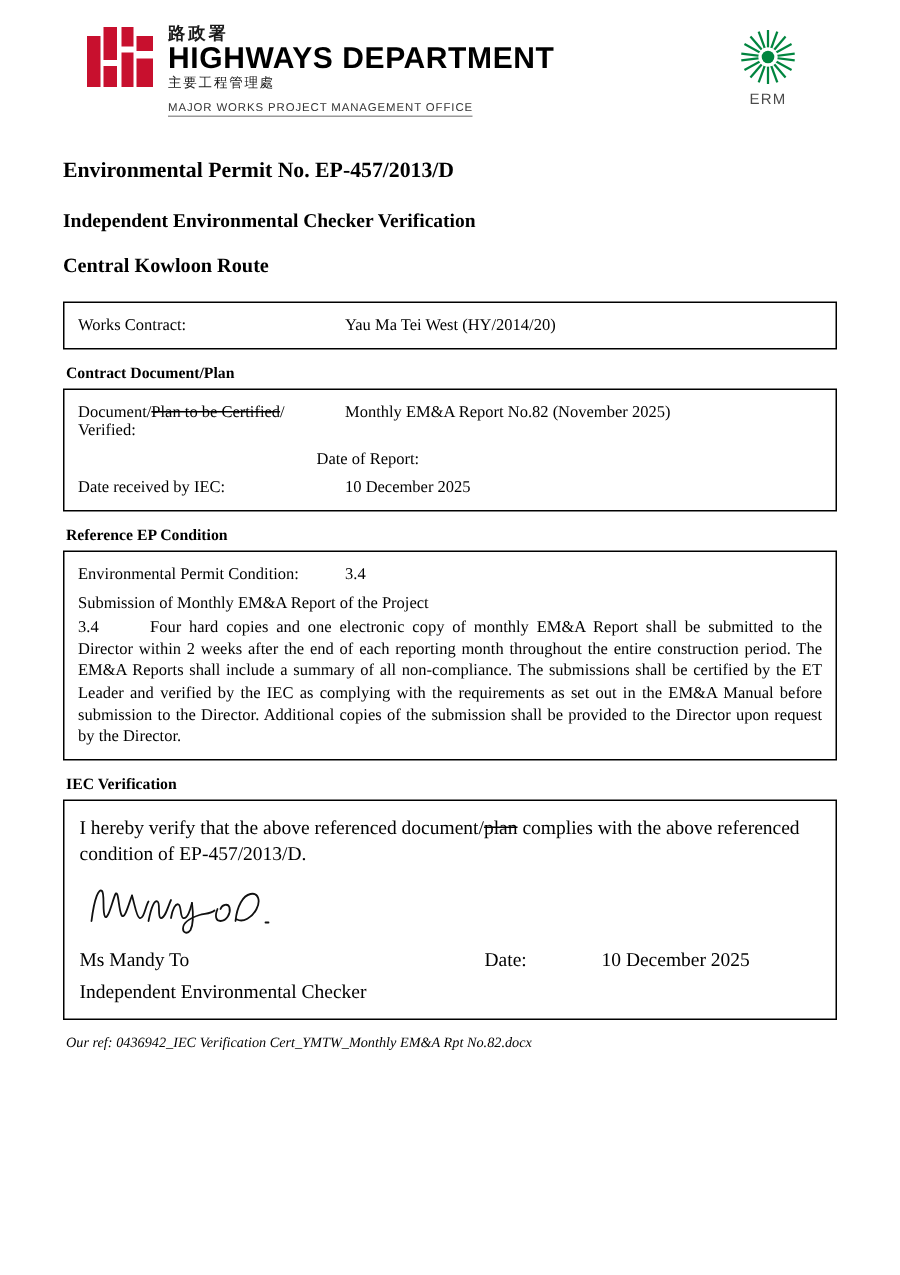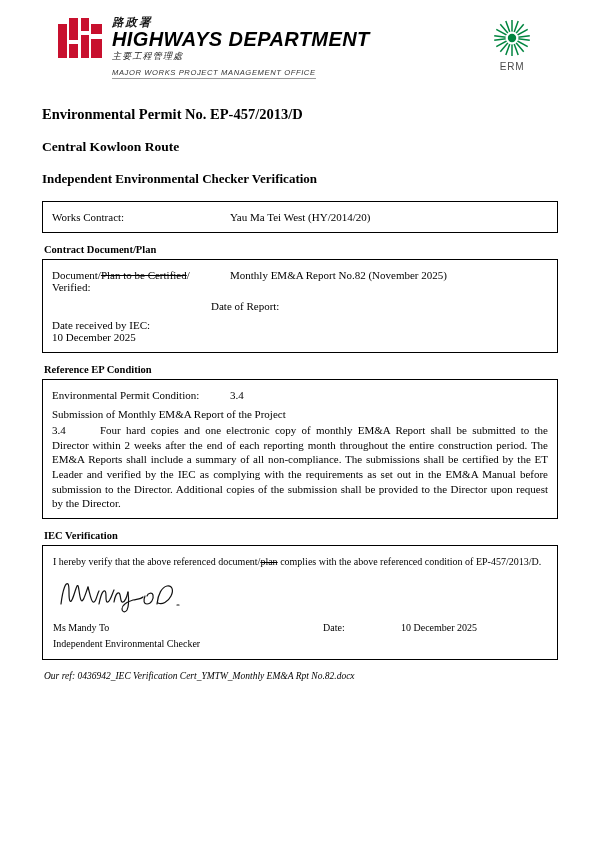--- a/index.html
+++ b/index.html
@@ -46,21 +46,21 @@
     display: block;
   }
   .hd-mark .b1 { left: 0;    top: 6px;  width: 9px;  height: 34px; }
   .hd-mark .b2 { left: 11px; top: 0;    width: 9px;  height: 22px; }
   .hd-mark .b3 { left: 11px; top: 26px; width: 9px;  height: 14px; }
   .hd-mark .b4 { left: 23px; top: 0;    width: 8px;  height: 13px; }
   .hd-mark .b5 { left: 23px; top: 17px; width: 8px;  height: 23px; }
   .hd-mark .b6 { left: 33px; top: 6px;  width: 11px; height: 10px; }
   .hd-mark .b7 { left: 33px; top: 21px; width: 11px; height: 19px; }
 
-  .hd-text { line-height: 1.05; font-style: italic; }
+  .hd-text { line-height: 1.05; }
   .hd-cn1 {
     font-family: "DejaVu Sans", sans-serif;
     font-size: 11.5px;
     letter-spacing: 2px;
     color: #1a1a1a;
     font-weight: 700;
   }
   .hd-en1 {
     font-family: "Liberation Sans", sans-serif;
     font-size: 20px;
@@ -141,21 +141,21 @@
   .para .num {
     display: inline-block;
     width: 48px;
   }
   .sub-head { margin-top: 7px; }
 
   
   .verify-box {
     border: 1px solid #000;
     padding: 9px 10px 10px 10px;
-    font-size: 10px;
+    font-size: 13px;
   }
   .verify-text { line-height: 1.35; }
   .sig {
     height: 42px;
     position: relative;
     margin: 6px 0 2px 4px;
   }
   .sig svg { position: absolute; left: 0; top: 0; }
   .sign-row {
     display: flex;
@@ -221,43 +221,43 @@
         </g>
         <circle cx="20" cy="20" r="6.5" fill="#ffffff"></circle>
         <circle cx="20" cy="20" r="4.2" fill="#00853f"></circle>
       </svg>
       <div class="erm-label">ERM</div>
     </div>
   </div>
 
   <div class="titles">
     <div class="title-line t1">Environmental Permit No. EP-457/2013/D</div>
+    <div class="title-line t3">Independent Environmental Checker Verification</div>
     <div class="title-line t2">Central Kowloon Route</div>
-    <div class="title-line t3">Independent Environmental Checker Verification</div>
   </div>
 
   <div class="box">
     <div class="row">
       <div class="lbl">Works Contract:</div>
       <div class="val">Yau Ma Tei West (HY/2014/20)</div>
     </div>
   </div>
 
   <div class="sec-label">Contract Document/Plan</div>
   <div class="box">
     <div class="row">
       <div class="lbl">
         <span>Document/</span><span class="strike">Plan to be Certified</span><span>/ Verified:</span>
       </div>
       <div class="val">Monthly EM&amp;A Report No.82 (November 2025)</div>
     </div>
     <div class="row" style="margin-top:7px;">
       <div class="lbl">Date of Report:</div>
     </div>
-    <div class="row" style="margin-top:7px;flex-direction:column;">
+    <div class="row" style="margin-top:7px;">
       <div class="lbl">Date received by IEC:</div>
       <div class="val">10 December 2025</div>
     </div>
   </div>
 
   <div class="sec-label">Reference EP Condition</div>
   <div class="box">
     <div class="row">
       <div class="lbl">Environmental Permit Condition:</div>
       <div class="val">3.4</div>

